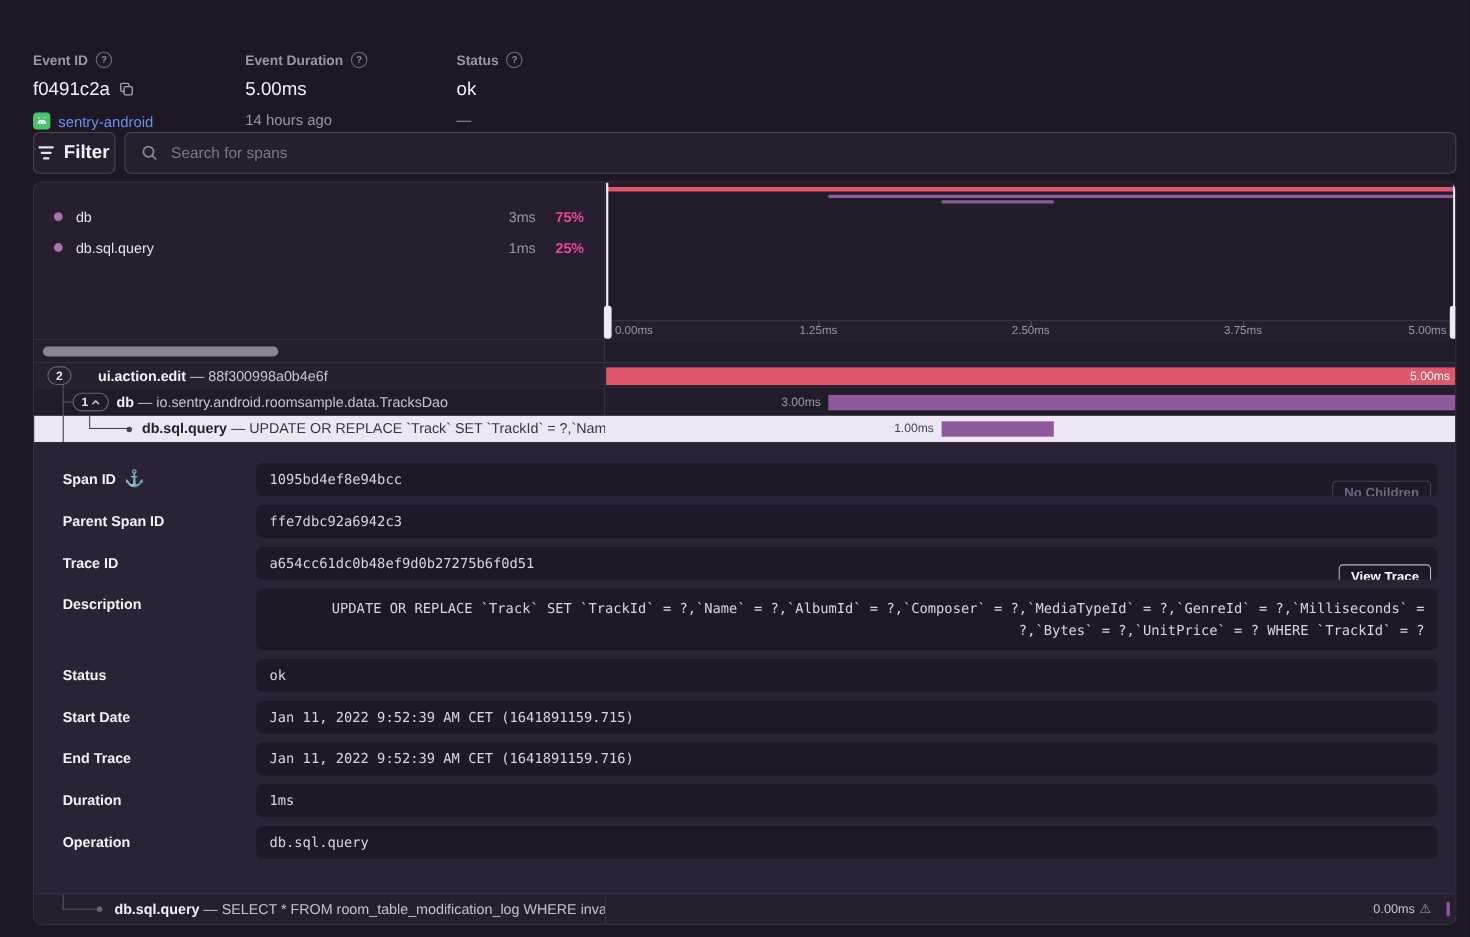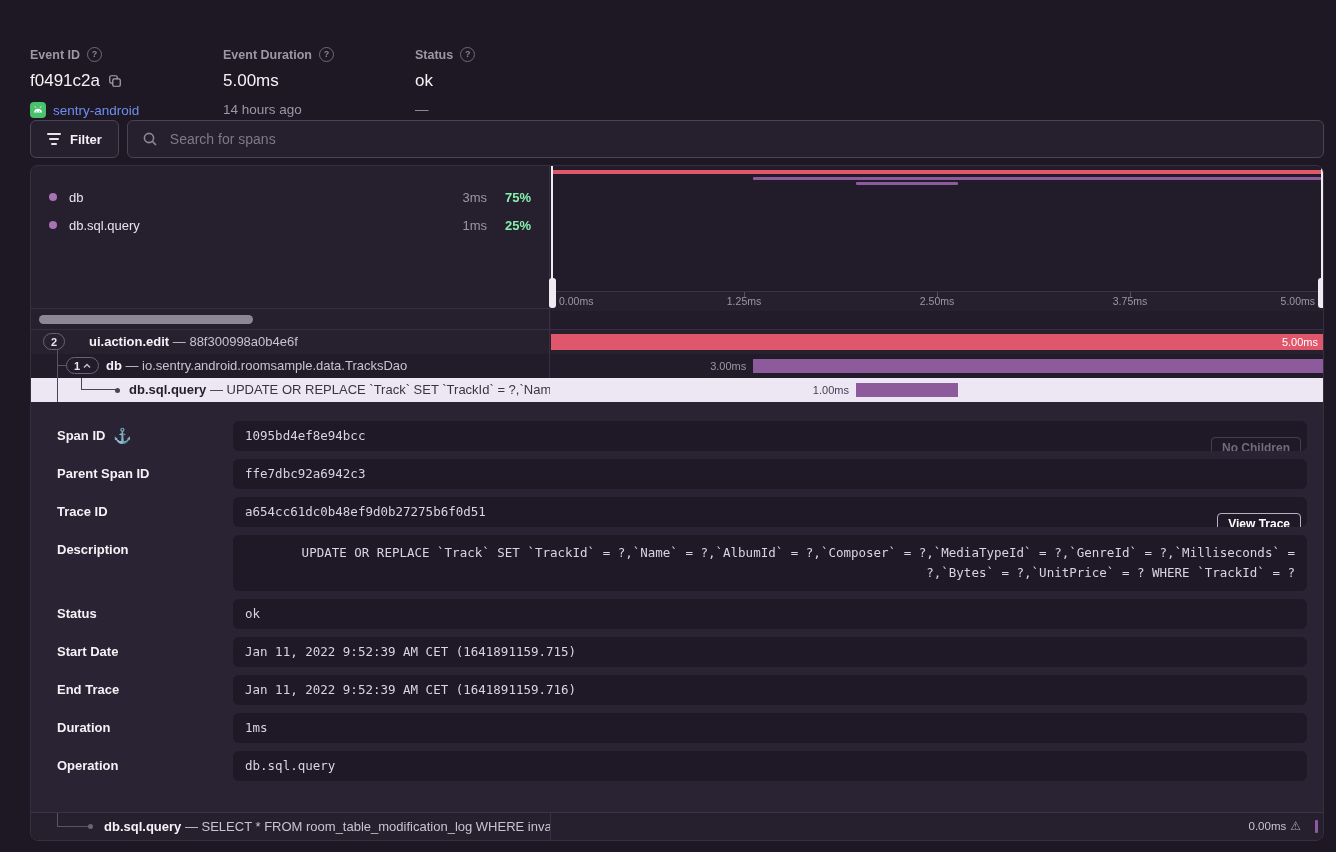--- a/index.html
+++ b/index.html
@@ -10,37 +10,37 @@
   .hdr { position:absolute; top:22px; left:30px; display:flex;margin-top:25px; }
   .hcol1 { width:193px; } .hcol2 { width:192px; }
   .meta-label { display:flex; align-items:center; gap:7px; font-size:12.5px; font-weight:bold; color:#9D96A6; }
   .qicon { width:15px; height:15px; border:1.5px solid #6F6879; border-radius:50%; font-size:9px; line-height:12px; text-align:center; color:#8B8494; font-weight:bold; }
   .meta-value { margin-top:9px; font-size:17px; color:#F4F2F7; display:flex; align-items:center; gap:8px; }
   .meta-sub { margin-top:11px; font-size:13.5px; color:#9D96A6; display:flex; align-items:center; gap:7px; }
   .proj-link { color:#6D8FEF; text-decoration:none; font-size:13.5px; }
 
   
   .toolbar { position:absolute; top:120px; left:30px; width:1294px; display:flex; gap:8px; }
-  .filter-btn { display:flex; align-items:center; gap:9px; height:38px; padding:0 16px; background:#251F2E; border:1px solid #4A4355; border-radius:6px; color:#F4F2F7; font-weight:bold; font-size:13px; cursor:pointer; font-family:inherit; }
+  .filter-btn { display:flex; align-items:center; gap:9px; height:38px; padding:0 4px; background:#251F2E; border:1px solid #4A4355; border-radius:6px; color:#F4F2F7; font-weight:bold; font-size:17px; cursor:pointer; font-family:inherit; }
   .filter-ic { display:flex; flex-direction:column; align-items:center; gap:3px; }
   .filter-ic i { display:block; height:2px; background:#E8E4EE; border-radius:1px; }
   .filter-ic i:nth-child(1){width:14px;} .filter-ic i:nth-child(2){width:10px;} .filter-ic i:nth-child(3){width:6px;}
   .search { flex:1; display:flex; align-items:center; gap:10px; height:38px; padding:0 14px; background:#251F2E; border:1px solid #4A4355; border-radius:6px; }
   .search input { flex:1; background:transparent; border:0; outline:0; color:#E8E4EE; font-size:14px; font-family:inherit; }
   .search input::placeholder { color:#7F7888; }
 
   
   .panel { position:absolute; left:30px; top:165px; width:1294px; height:676px; background:#251F2E; border:1px solid #362F42; border-radius:8px; overflow:hidden; }
   .ptop { position:relative; height:164px; border-bottom:1px solid #362F42; }
   .legend-col { position:absolute; left:0; top:0; bottom:0; width:519px; border-right:1px solid #362F42; padding-top:17px; }
   .lrow { display:flex; align-items:center; height:28px; padding:0 18px; }
   .ldot { width:8px; height:8px; border-radius:50%; margin-right:12px; }
   .lname { font-size:13px; color:#E8E4EE; }
   .ldur { margin-left:auto; color:#9D96A6; font-size:13px; min-width:42px; text-align:right; }
-  .lpct { min-width:44px; text-align:right; font-weight:bold; font-size:13px; color:#86efac; }
+  .lpct { min-width:44px; text-align:right; font-weight:bold; font-size:13px; color:#ec4899; }
   .scroll-strip { position:absolute; bottom:0; left:0; width:519px; height:21px; border-top:1px solid #362F42; display:flex; align-items:center; padding:0 8px; }
   .sthumb { width:214px; height:9px; border-radius:5px; background:#8C8795; }
 
   .minimap-col { position:absolute; left:520px; right:0; top:0; height:163px; }
   .minimap { position:relative; height:125px; background:#221C2A; }
   .mbar { position:absolute; height:3px; border-radius:1px; }
   .mbar.b0 { top:4px; height:4px; }
   .mbar.b1 { top:11px; }
   .mbar.b2 { top:16px; }
   .hline { position:absolute; top:0; bottom:0; width:2px; background:#EFEBF3; z-index:3; }

